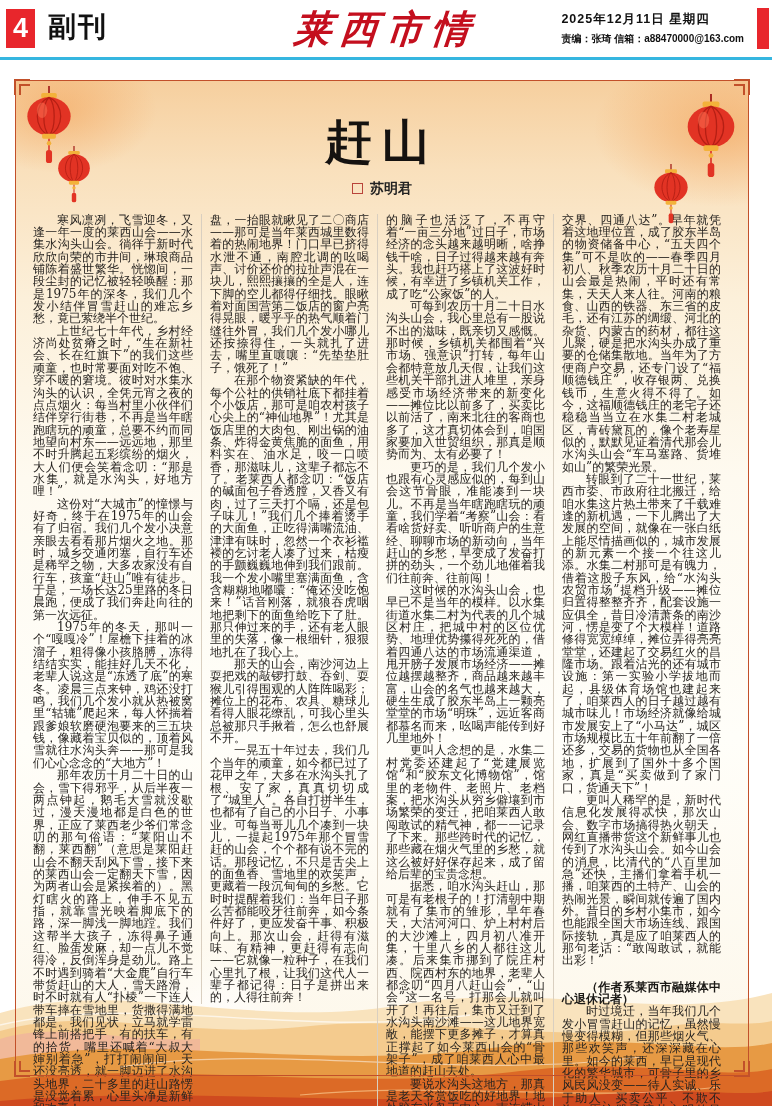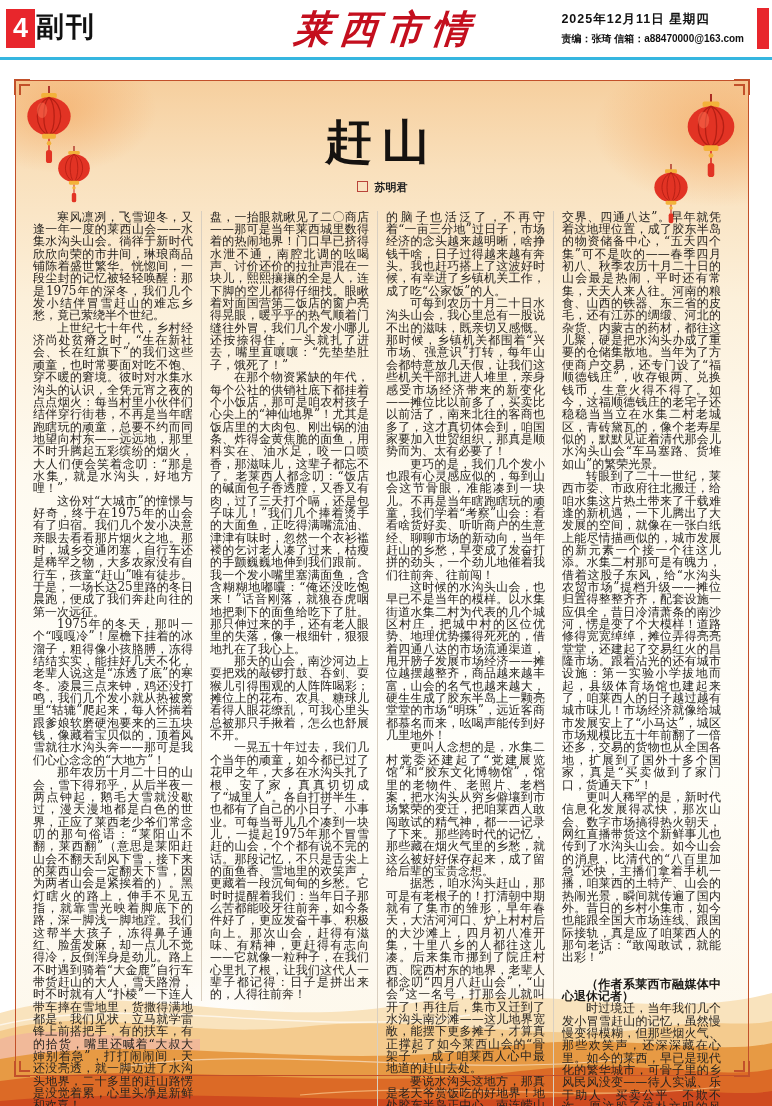--- a/index.html
+++ b/index.html
@@ -3,21 +3,21 @@
 <meta charset="utf-8">
 <style>
   html,body{margin:0;padding:0;background:#888;}
   .page{position:relative;width:772px;height:1106px;background:#fff;overflow:hidden;
         font-family:"DejaVu Serif",serif;}
   
   .hdr{position:relative;height:57px;background:#fff;}
   .pagenum{position:absolute;left:6px;top:9px;width:29px;height:39px;background:#e8262c;
            color:#fff;font-family:"Liberation Sans",sans-serif;font-weight:bold;font-size:27px;
            display:flex;align-items:center;justify-content:center;}
-  .section{position:absolute;left:36px;top:8px;font-family:"Liberation Sans",sans-serif;
+  .section{position:absolute;left:48px;top:8px;font-family:"Liberation Sans",sans-serif;
            font-weight:900;font-size:28px;color:#111;letter-spacing:2px;}
   .masthead{position:absolute;left:0;right:0;top:4px;text-align:center;
             font-size:38px;font-weight:bold;font-style:italic;color:#c40f1e;
             letter-spacing:8px;transform:skewX(-5deg);}
   .hdr-info{position:absolute;right:28px;top:11px;text-align:left;
             font-family:"Liberation Sans",sans-serif;color:#111;}
   .hdr-info .d{font-size:12.5px;font-weight:bold;letter-spacing:1px;}
   .hdr-info .e{font-size:10px;font-weight:bold;margin-top:4px;}
   .hdr-bar{position:absolute;right:3px;top:8px;width:12px;height:41px;background:#e8262c;}
   .rule{height:3px;background:#35b6e0;}
@@ -37,21 +37,21 @@
   
   .lantern{position:absolute;z-index:4;}
   .l1{left:8px;top:6px;width:52px;}
   .l2{left:40px;top:66px;width:38px;}
   .l3{right:10px;top:14px;width:56px;}
   .l4{right:58px;top:84px;width:40px;}
   
   .article{position:relative;z-index:3;padding:22px 18px 0 18px;}
   .title{margin:14px 0 0 0;text-align:center;font-size:47px;font-weight:900;color:#151210;
          letter-spacing:10px;line-height:1.1;}
-  .author{margin:12px 0 16px 0;text-align:center;font-size:11px;color:#222;font-weight:bold;}
+  .author{margin:12px 0 16px 0;text-align:center;font-size:14px;color:#222;font-weight:bold;}
   .author .sq{display:inline-block;width:9px;height:9px;border:1px solid #b9443a;background:transparent;
               margin-right:7px;vertical-align:-1px;}
   .columns{display:flex;align-items:flex-start;}
   .col{width:176px;box-sizing:border-box;padding:0 8px;border-left:1px solid #d9cfc0;}
   .col:first-child{border-left:none;padding-left:0;width:168px;}
   .col:last-child{padding-right:0;width:168px;}
   .col p{margin:0;font-size:12px;line-height:12.35px;text-align:justify;color:#262320;
          text-justify:inter-ideograph;}
   .col p.para{text-indent:2em;}
   .col p.cont{text-indent:0;}

